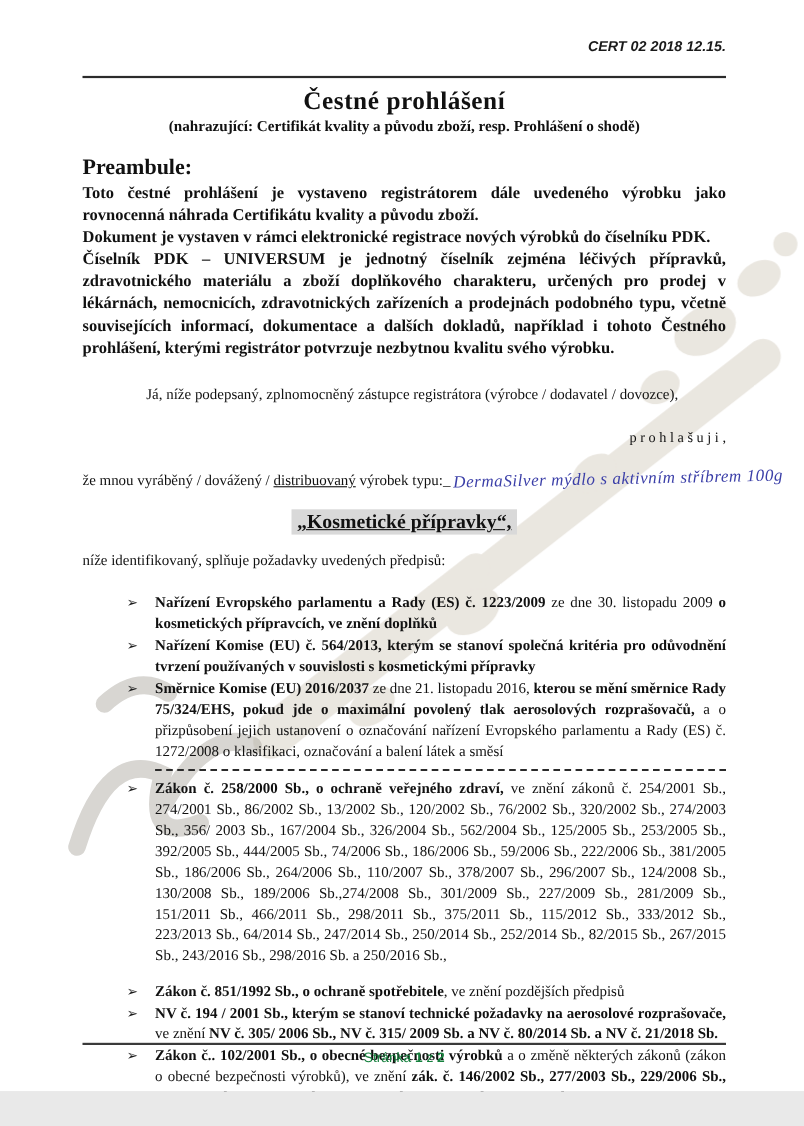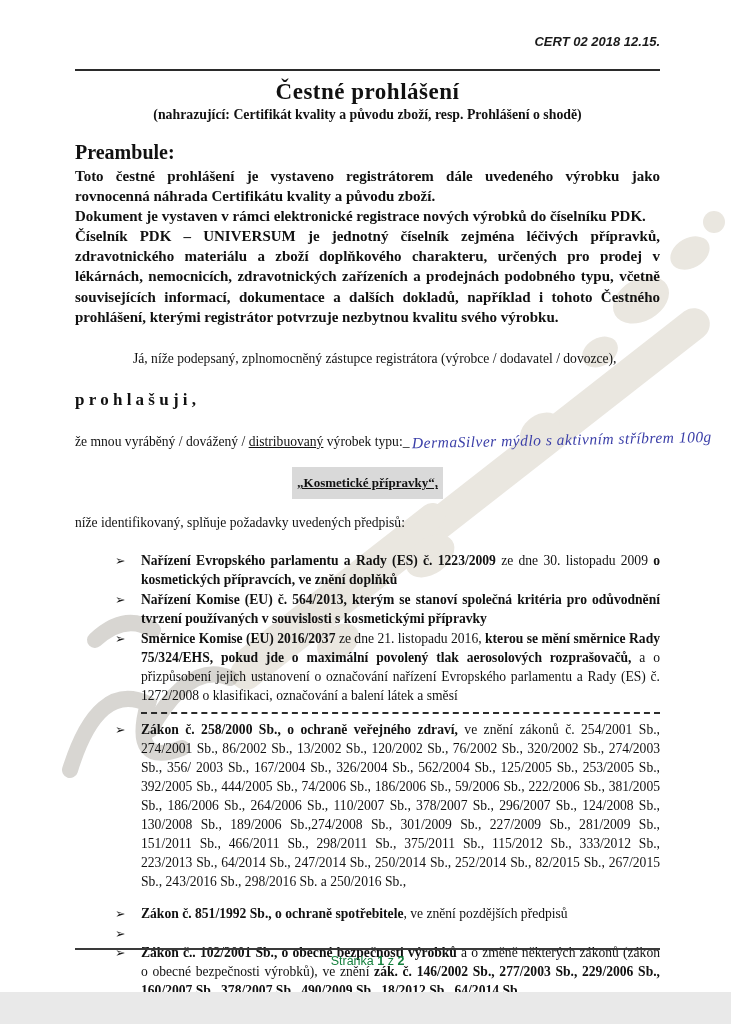--- a/index.html
+++ b/index.html
@@ -46,41 +46,41 @@
     font-size:15px;font-weight:bold;
     line-height:1.34;margin:0;
     text-align:justify;
   }
   .par{
     font-size:13.6px;line-height:1.4;margin:0;
     text-align:justify;
   }
   .intro-par{ margin-top:22px; text-indent:58px; text-align:left;}
   .prohlasuji{
-    text-align:left;font-weight:bold;
-    font-size:17px;margin:22px 0 20px 0;
+    text-align:right;font-weight:normal;
+    font-size:13px;margin:22px 0 20px 0;
   }
   .product-line{ text-align:left; white-space:nowrap;}
   .handwriting{
     font-family:cursive;
     font-style:italic;
     color:#3b3fa8;
     font-size:15.5px;
     display:inline-block;
     transform:rotate(-1.2deg) translateY(-1px);
     margin-left:2px;
     letter-spacing:0.5px;
   }
   .category-line{ text-align:center; margin:16px 0 14px 0; }
   .category-badge{
     display:inline-block;
     background:#d9d9d9;
-    font-weight:bold;font-size:13px;
+    font-weight:bold;font-size:18px;
     text-decoration:underline;
-    padding:8px 5px;
+    padding:1px 5px;
   }
   .compliance-intro{ margin:4px 0 18px 0; text-align:left;}
   .bullet{
     display:flex;
     font-size:13.6px;line-height:1.4;
     margin:0 0 1px 0;
   }
   .bullet .arrow{
     flex:0 0 26px;
     padding-left:40px;
@@ -184,20 +184,21 @@
         <span class="arrow">➢</span>
         <span class="btext"><span style="font-weight: bold;">Zákon č. 258/2000 Sb., o ochraně veřejného zdraví,</span><span> ve znění zákonů č. 254/2001 Sb., 274/2001 Sb., 86/2002 Sb., 13/2002 Sb., 120/2002 Sb., 76/2002 Sb., 320/2002 Sb., 274/2003 Sb., 356/ 2003 Sb., 167/2004 Sb., 326/2004 Sb., 562/2004 Sb., 125/2005 Sb., 253/2005 Sb., 392/2005 Sb., 444/2005 Sb., 74/2006 Sb., 186/2006 Sb., 59/2006 Sb., 222/2006 Sb., 381/2005 Sb., 186/2006 Sb., 264/2006 Sb., 110/2007 Sb., 378/2007 Sb., 296/2007 Sb., 124/2008 Sb., 130/2008 Sb., 189/2006 Sb.,274/2008 Sb., 301/2009 Sb., 227/2009 Sb., 281/2009 Sb., 151/2011 Sb., 466/2011 Sb., 298/2011 Sb., 375/2011 Sb., 115/2012 Sb., 333/2012 Sb., 223/2013 Sb., 64/2014 Sb., 247/2014 Sb., 250/2014 Sb., 252/2014 Sb., 82/2015 Sb., 267/2015 Sb., 243/2016 Sb., 298/2016 Sb. a 250/2016 Sb.,</span></span>
       </div>
       <div class="group-gap"></div>
       <div class="bullet">
         <span class="arrow">➢</span>
         <span class="btext"><span style="font-weight: bold;">Zákon č. 851/1992 Sb., o ochraně spotřebitele</span><span>, ve znění pozdějších předpisů</span></span>
       </div>
       <div class="bullet">
         <span class="arrow">➢</span>
+        <span class="btext"><span style="font-weight: bold;">NV č. 194 / 2001 Sb., kterým se stanoví technické požadavky na aerosolové rozprašovače,</span><span> ve znění </span><span style="font-weight: bold;">NV č. 305/ 2006 Sb., NV č. 315/ 2009 Sb. a NV č. 80/2014 Sb. a NV č. 21/2018 Sb.</span></span>
       </div>
       <div class="bullet">
         <span class="arrow">➢</span>
         <span class="btext"><span style="font-weight: bold;">Zákon č.. 102/2001 Sb., o obecné bezpečnosti výrobků</span><span> a o změně některých zákonů (zákon o obecné bezpečnosti výrobků), ve znění </span><span style="font-weight: bold;">zák. č. 146/2002 Sb., 277/2003 Sb., 229/2006 Sb., 160/2007 Sb., 378/2007 Sb., 490/2009 Sb., 18/2012 Sb., 64/2014 Sb.</span></span>
       </div>
     </div>
 
     <p class="par closing"><span>Dále prohlašuji, že jsem splnil svou </span><span style="font-weight: bold;">ohlašovací povinnost (notifikaci) na Evropském portálu notifikace kosmetických přípravků (CPNP),</span></p>
 
   </div>

